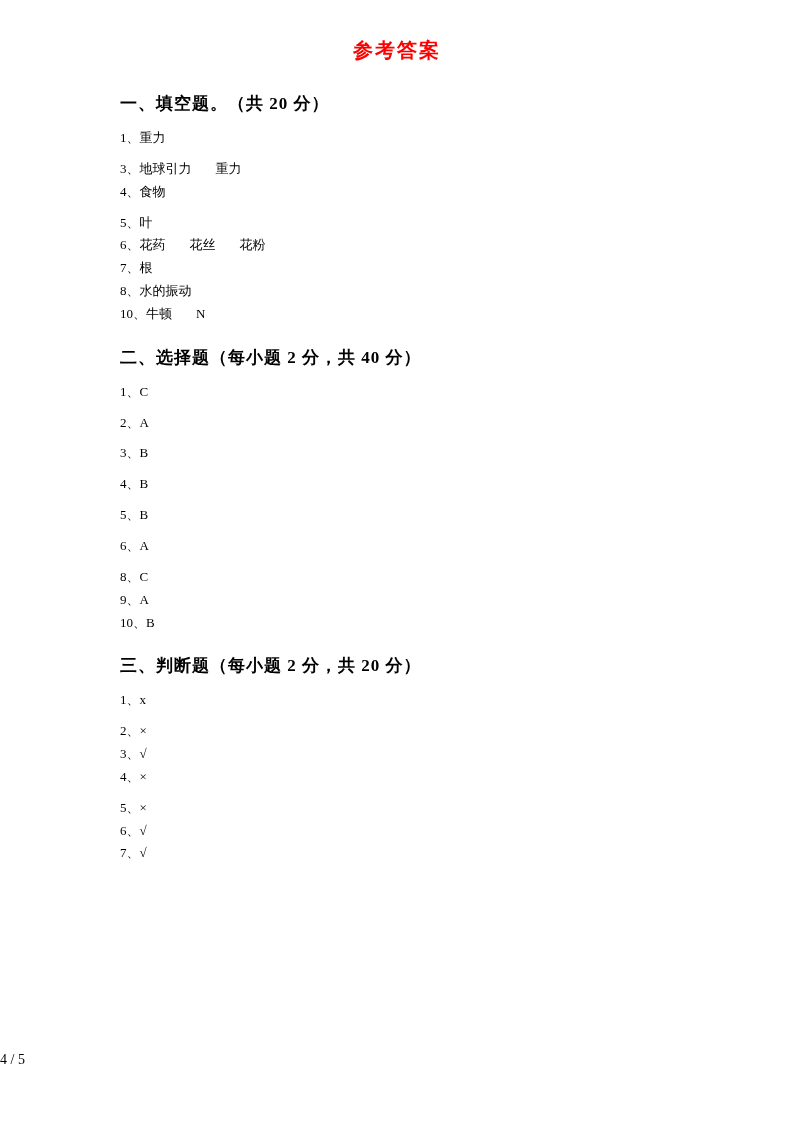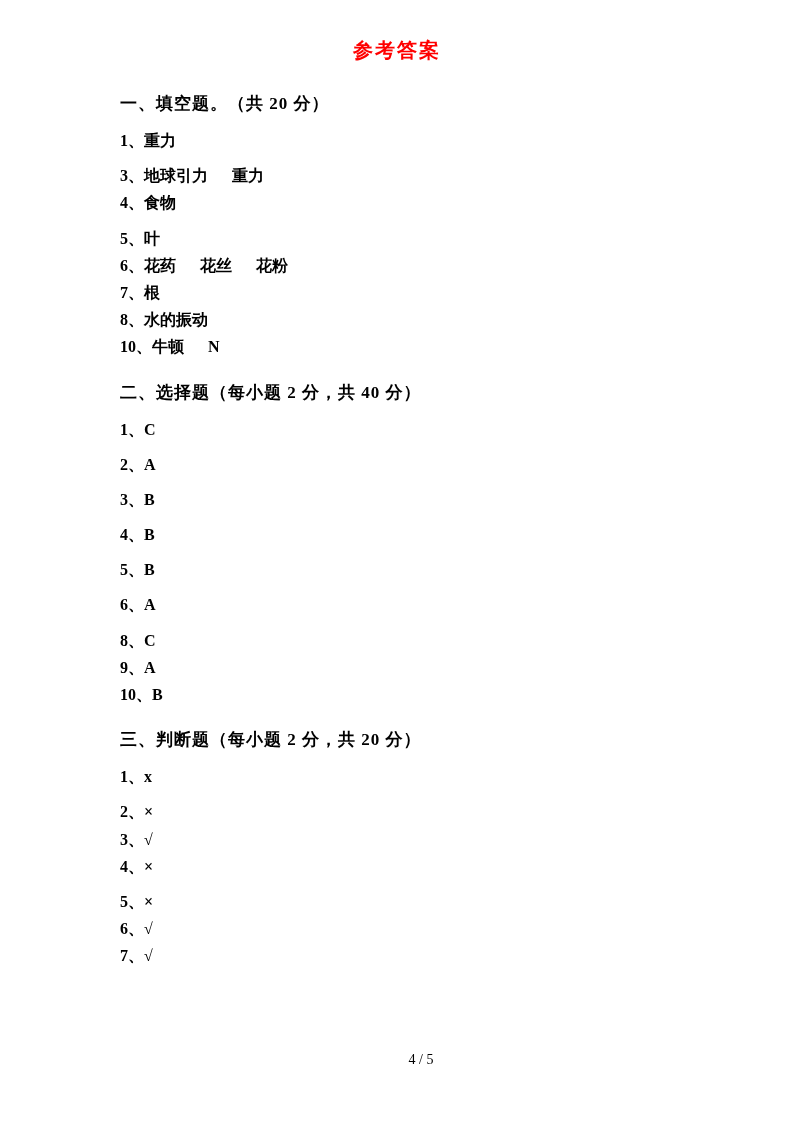--- a/index.html
+++ b/index.html
@@ -24,36 +24,34 @@
       letter-spacing: 2px;
     }
     .section-heading {
       font-weight: bold;
       font-size: 17px;
       margin-top: 22px;
       margin-bottom: 14px;
       letter-spacing: 1px;
     }
     .answer-line {
-      font-size: 16px;
+      font-size: 13px;
       margin-bottom: 4px;
-      font-weight: bold;
+      font-weight: normal;
       line-height: 1.45;
     }
     .answer-line.spaced {
       margin-bottom: 12px;
     }
     .page-number {
       position: absolute;
       bottom: 55px;
       left: 0;
       right: 0;
-      text-align: center;
       font-size: 14px;
-      padding-left: 48px;
     }
     .gap {
       display: inline-block;
       width: 24px;
     }
   </style>
 </head>
 <body>
 
 <div class="page">

